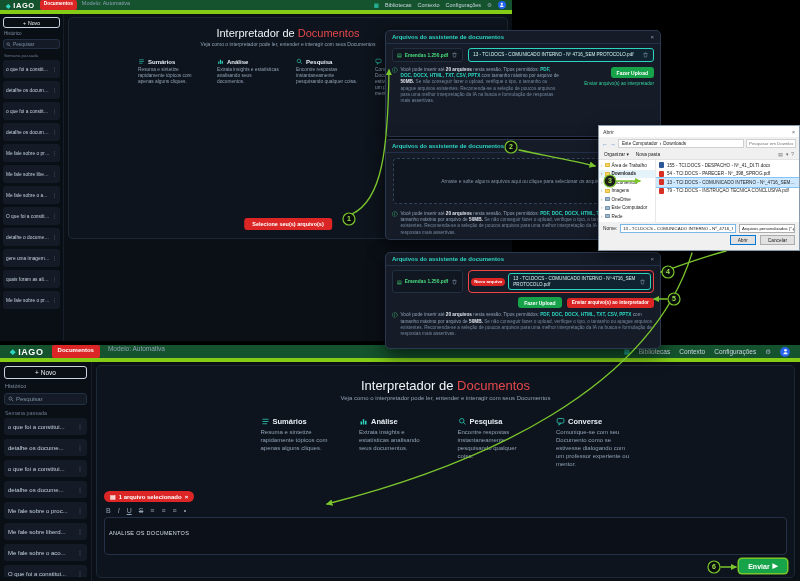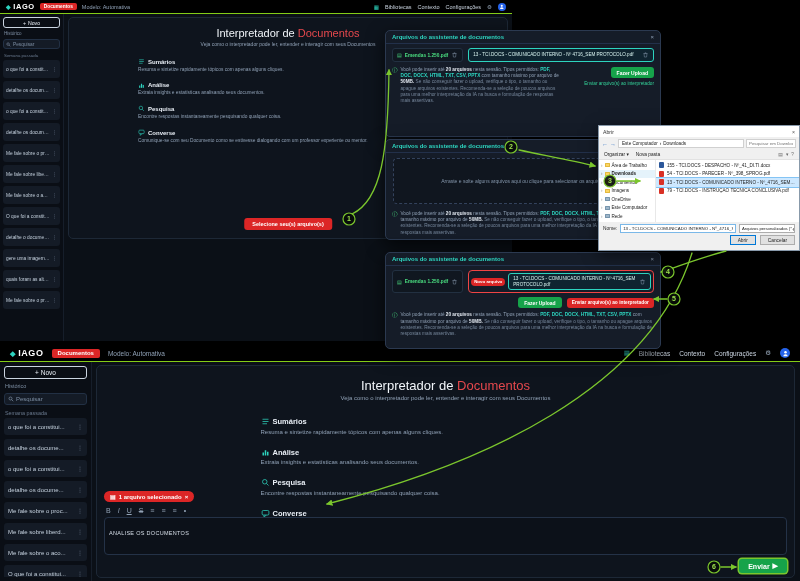--- a/index.html
+++ b/index.html
@@ -4,21 +4,21 @@
 <style>
 *{box-sizing:border-box;margin:0;padding:0}
 html,body{background:#000}
 .canvas{position:relative;width:800px;height:581px;background:#000;overflow:hidden;font-family:"Liberation Sans",sans-serif;color:#e2e8f0}
 
 
 .app{position:absolute;background:#0b1017;overflow:hidden}
 .app-top{left:0;top:0;width:512px;height:341px}
 .app-bot{left:0;top:345px;width:800px;height:236px}
 
-.tb{display:flex;align-items:center;background:#000000;border-bottom:1px solid #84cc16}
+.tb{display:flex;background:#14532d;border-bottom:4px solid #84cc16}
 .app-top .tb{height:14px;padding:0 6px;gap:5px;font-size:5.5px}
 .app-bot .tb{height:17px;padding:0 10px;gap:8px;font-size:6.5px}
 .logo{display:flex;align-items:center;gap:2px;font-weight:bold;letter-spacing:.6px;color:#fff}
 .app-top .logo{font-size:7.5px}
 .app-bot .logo{font-size:9px}
 .logo-ic{color:#2dd4bf;font-size:80%}
 .badge-red{background:#dc2626;color:#fff;border-radius:2px;font-weight:bold}
 .app-top .badge-red{font-size:4.8px;padding:1px 4px}
 .app-bot .badge-red{font-size:6px;padding:1.5px 6px}
 .model{color:#8fa0b5}
@@ -69,21 +69,21 @@
 .hero{text-align:center}
 .app-top .hero{padding-top:9px}
 .app-bot .hero{padding-top:12px}
 .hero .t{font-weight:normal;color:#f1f5f9}
 .app-top .hero .t{font-size:11px}
 .app-bot .hero .t{font-size:13px}
 .hero .accent{color:#e5484d}
 .hero .sub{color:#8fa0b5;margin-top:2px}
 .app-top .hero .sub{font-size:5px}
 .app-bot .hero .sub{font-size:6px}
-.features{display:grid;grid-template-columns:1fr;margin:0 auto}
+.features{display:grid;grid-template-columns:1fr 1fr 1fr 1fr;margin:0 auto}
 .app-top .features{width:300px;margin-top:11px;column-gap:16px;row-gap:9px}
 .app-bot .features{width:370px;margin-top:16px;column-gap:24px;row-gap:12px}
 .feat-head{display:flex;align-items:center;gap:3px;font-weight:bold;color:#e8eef5}
 .app-top .feat-head{font-size:6px}
 .app-bot .feat-head{font-size:7.5px}
 .fic{flex:none}
 .app-top .fic{width:7px;height:7px}
 .app-bot .fic{width:9px;height:9px}
 .feat-desc{color:#8fa0b5;margin-top:1.5px}
 .app-top .feat-desc{font-size:4.8px;line-height:1.3}

